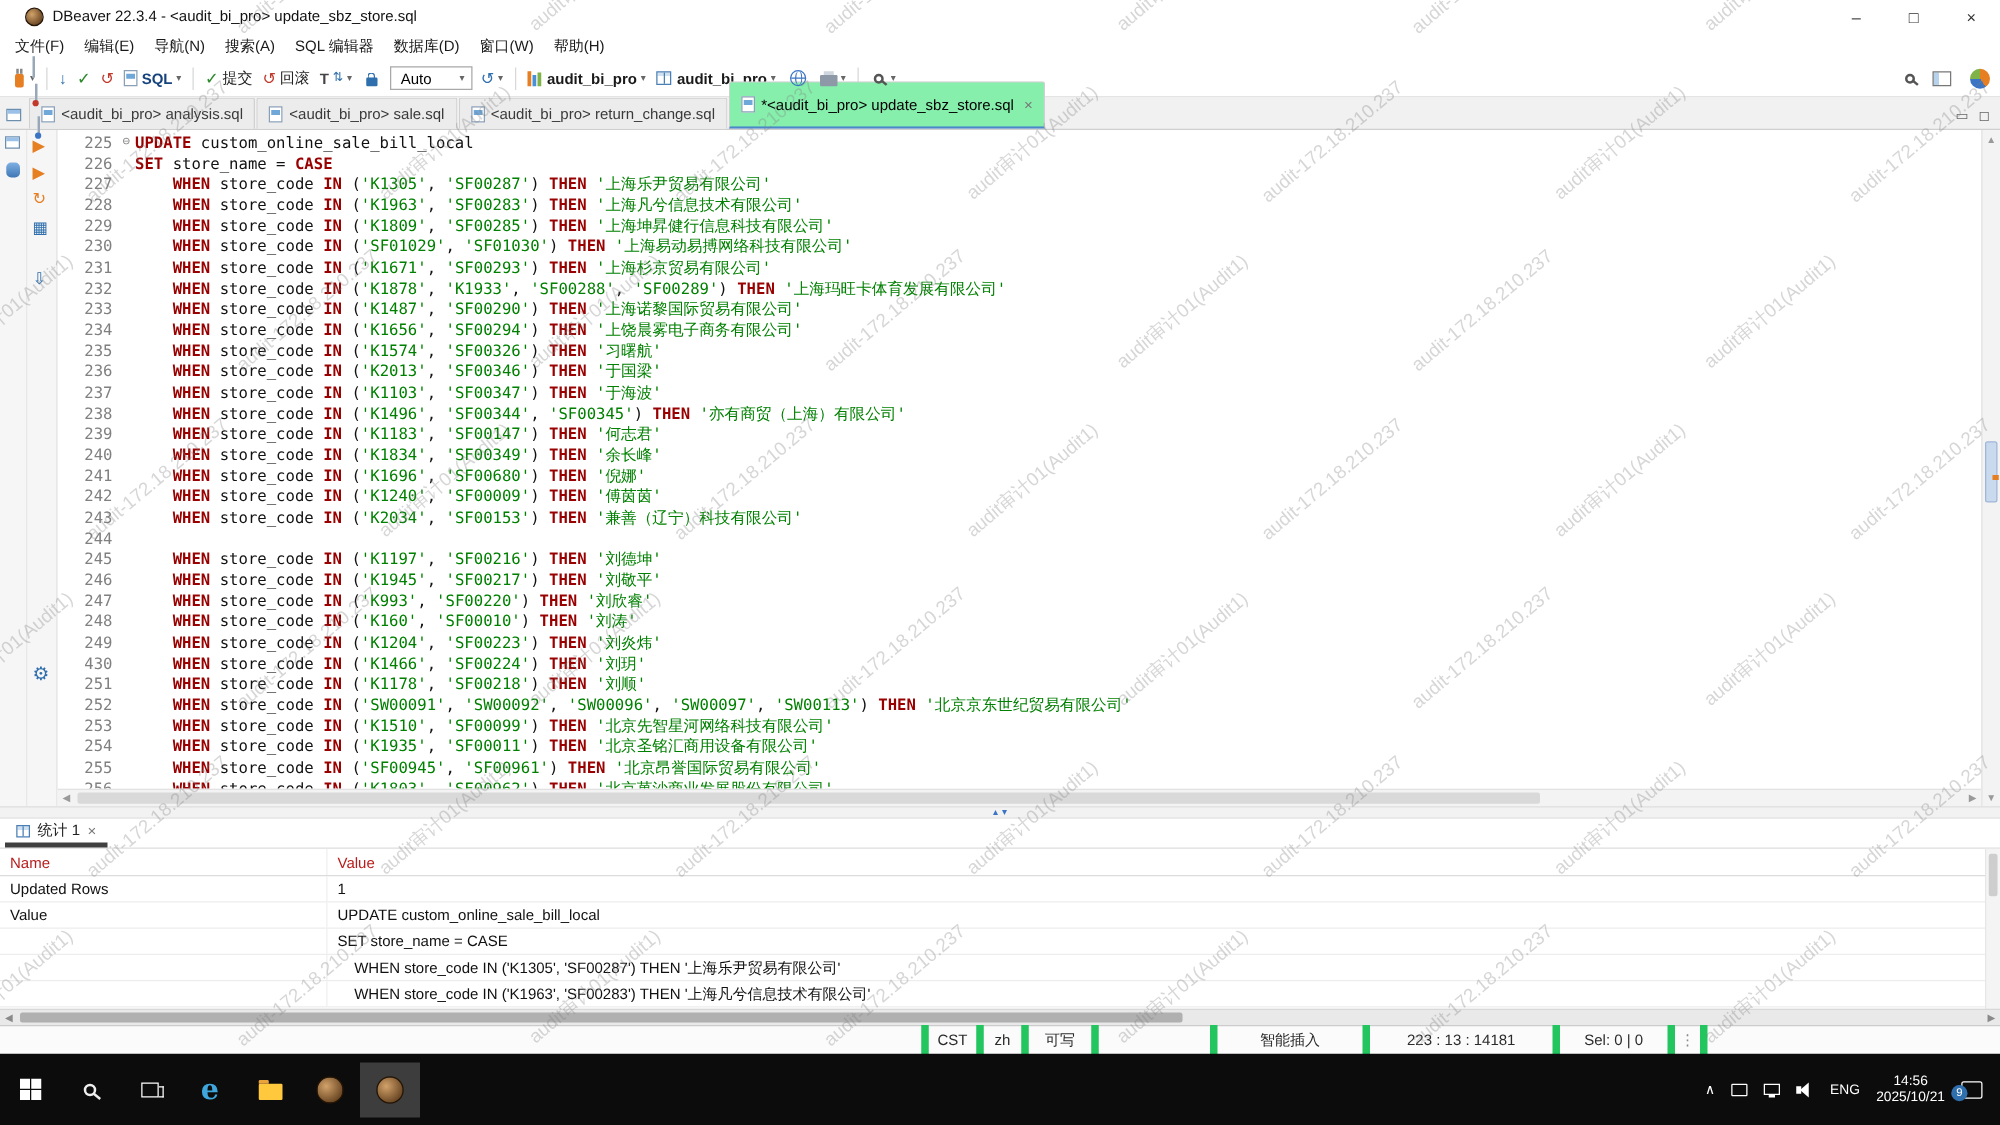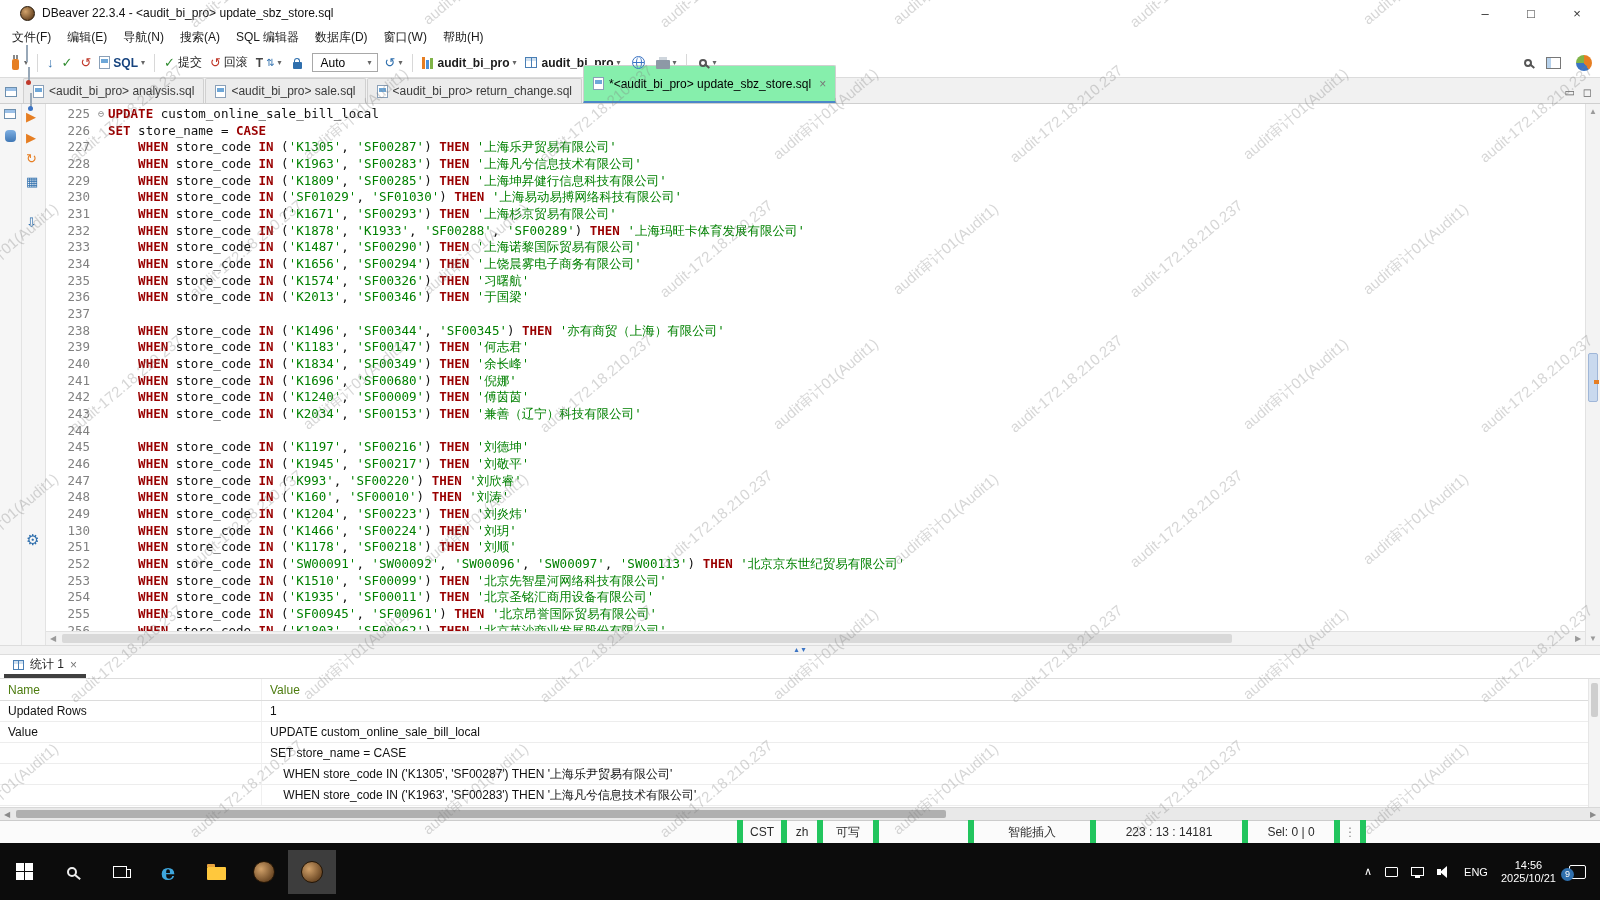--- a/index.html
+++ b/index.html
@@ -100,21 +100,21 @@
 
   
   .stats{height:152px;display:flex;flex-direction:column;background:#fff;flex:none;position:relative}
   .stats-tabbar{height:24px;border-bottom:1px solid #ddd;display:flex;align-items:center;padding-left:4px;font-size:12px;color:#222}
   .stats-tab{display:flex;align-items:center;gap:6px;padding:0 9px;height:100%;border-bottom:4px solid #404040}
   .gridicon{width:11px;height:10px;border:1px solid #4a7fb5;background:linear-gradient(to bottom,#cfe0f0 3px,#fff 3px);position:relative}
   .gridicon::after{content:'';position:absolute;top:0;bottom:0;left:4px;width:1px;background:#4a7fb5}
   .stats-close{color:#777}
   .stats-table{flex:1;overflow:hidden;font-size:12px;color:#111}
   .srow{display:flex;height:21px;line-height:21px;border-bottom:1px solid #ededed}
-  .srow.head{height:22px;line-height:22px;border-bottom:1px solid #dcdcdc;color:#4d7c0f}
+  .srow.head{height:22px;line-height:22px;border-bottom:1px solid #dcdcdc;color:#b91c1c}
   .sname{width:262px;flex:none;padding-left:8px;border-right:1px solid #f0f0f0;white-space:nowrap;overflow:hidden}
   .svalue{padding-left:8px;white-space:pre;overflow:hidden}
   .stats-vscroll{position:absolute;right:0;top:24px;width:12px;bottom:0;background:#f4f4f4;border-left:1px solid #e6e6e6}
   .stats-vthumb{position:absolute;left:2px;right:2px;top:4px;height:34px;background:#cecece;border-radius:2px}
 
   
   .win-hscroll{height:13px;background:#e9e9e9;border-top:1px solid #d8d8d8;position:relative;flex:none;color:#8a8a8a;font-size:8px}
   .win-hthumb{position:absolute;left:16px;top:2px;bottom:2px;width:930px;background:#b0b0b0;border-radius:2px}
 
   
@@ -314,34 +314,34 @@
             <div class="code-line"><span class="lnum">227</span><span class="fold"></span><span class="lcontent">    <span class="kw">WHEN</span> store_code <span class="kw">IN</span> (<span class="str">'K1305'</span>, <span class="str">'SF00287'</span>) <span class="kw">THEN</span> <span class="str">'上海乐尹贸易有限公司'</span></span></div>
             <div class="code-line"><span class="lnum">228</span><span class="fold"></span><span class="lcontent">    <span class="kw">WHEN</span> store_code <span class="kw">IN</span> (<span class="str">'K1963'</span>, <span class="str">'SF00283'</span>) <span class="kw">THEN</span> <span class="str">'上海凡兮信息技术有限公司'</span></span></div>
             <div class="code-line"><span class="lnum">229</span><span class="fold"></span><span class="lcontent">    <span class="kw">WHEN</span> store_code <span class="kw">IN</span> (<span class="str">'K1809'</span>, <span class="str">'SF00285'</span>) <span class="kw">THEN</span> <span class="str">'上海坤昇健行信息科技有限公司'</span></span></div>
             <div class="code-line"><span class="lnum">230</span><span class="fold"></span><span class="lcontent">    <span class="kw">WHEN</span> store_code <span class="kw">IN</span> (<span class="str">'SF01029'</span>, <span class="str">'SF01030'</span>) <span class="kw">THEN</span> <span class="str">'上海易动易搏网络科技有限公司'</span></span></div>
             <div class="code-line"><span class="lnum">231</span><span class="fold"></span><span class="lcontent">    <span class="kw">WHEN</span> store_code <span class="kw">IN</span> (<span class="str">'K1671'</span>, <span class="str">'SF00293'</span>) <span class="kw">THEN</span> <span class="str">'上海杉京贸易有限公司'</span></span></div>
             <div class="code-line"><span class="lnum">232</span><span class="fold"></span><span class="lcontent">    <span class="kw">WHEN</span> store_code <span class="kw">IN</span> (<span class="str">'K1878'</span>, <span class="str">'K1933'</span>, <span class="str">'SF00288'</span>, <span class="str">'SF00289'</span>) <span class="kw">THEN</span> <span class="str">'上海玛旺卡体育发展有限公司'</span></span></div>
             <div class="code-line"><span class="lnum">233</span><span class="fold"></span><span class="lcontent">    <span class="kw">WHEN</span> store_code <span class="kw">IN</span> (<span class="str">'K1487'</span>, <span class="str">'SF00290'</span>) <span class="kw">THEN</span> <span class="str">'上海诺黎国际贸易有限公司'</span></span></div>
             <div class="code-line"><span class="lnum">234</span><span class="fold"></span><span class="lcontent">    <span class="kw">WHEN</span> store_code <span class="kw">IN</span> (<span class="str">'K1656'</span>, <span class="str">'SF00294'</span>) <span class="kw">THEN</span> <span class="str">'上饶晨雾电子商务有限公司'</span></span></div>
             <div class="code-line"><span class="lnum">235</span><span class="fold"></span><span class="lcontent">    <span class="kw">WHEN</span> store_code <span class="kw">IN</span> (<span class="str">'K1574'</span>, <span class="str">'SF00326'</span>) <span class="kw">THEN</span> <span class="str">'习曙航'</span></span></div>
             <div class="code-line"><span class="lnum">236</span><span class="fold"></span><span class="lcontent">    <span class="kw">WHEN</span> store_code <span class="kw">IN</span> (<span class="str">'K2013'</span>, <span class="str">'SF00346'</span>) <span class="kw">THEN</span> <span class="str">'于国梁'</span></span></div>
-            <div class="code-line"><span class="lnum">237</span><span class="fold"></span></div>
+            <div class="code-line"><span class="lnum">237</span><span class="fold"></span><span class="lcontent">    <span class="kw">WHEN</span> store_code <span class="kw">IN</span> (<span class="str">'K1103'</span>, <span class="str">'SF00347'</span>) <span class="kw">THEN</span> <span class="str">'于海波'</span></span></div>
             <div class="code-line"><span class="lnum">238</span><span class="fold"></span><span class="lcontent">    <span class="kw">WHEN</span> store_code <span class="kw">IN</span> (<span class="str">'K1496'</span>, <span class="str">'SF00344'</span>, <span class="str">'SF00345'</span>) <span class="kw">THEN</span> <span class="str">'亦有商贸（上海）有限公司'</span></span></div>
             <div class="code-line"><span class="lnum">239</span><span class="fold"></span><span class="lcontent">    <span class="kw">WHEN</span> store_code <span class="kw">IN</span> (<span class="str">'K1183'</span>, <span class="str">'SF00147'</span>) <span class="kw">THEN</span> <span class="str">'何志君'</span></span></div>
             <div class="code-line"><span class="lnum">240</span><span class="fold"></span><span class="lcontent">    <span class="kw">WHEN</span> store_code <span class="kw">IN</span> (<span class="str">'K1834'</span>, <span class="str">'SF00349'</span>) <span class="kw">THEN</span> <span class="str">'余长峰'</span></span></div>
             <div class="code-line"><span class="lnum">241</span><span class="fold"></span><span class="lcontent">    <span class="kw">WHEN</span> store_code <span class="kw">IN</span> (<span class="str">'K1696'</span>, <span class="str">'SF00680'</span>) <span class="kw">THEN</span> <span class="str">'倪娜'</span></span></div>
             <div class="code-line"><span class="lnum">242</span><span class="fold"></span><span class="lcontent">    <span class="kw">WHEN</span> store_code <span class="kw">IN</span> (<span class="str">'K1240'</span>, <span class="str">'SF00009'</span>) <span class="kw">THEN</span> <span class="str">'傅茵茵'</span></span></div>
             <div class="code-line"><span class="lnum">243</span><span class="fold"></span><span class="lcontent">    <span class="kw">WHEN</span> store_code <span class="kw">IN</span> (<span class="str">'K2034'</span>, <span class="str">'SF00153'</span>) <span class="kw">THEN</span> <span class="str">'兼善（辽宁）科技有限公司'</span></span></div>
             <div class="code-line"><span class="lnum">244</span><span class="fold"></span></div>
             <div class="code-line"><span class="lnum">245</span><span class="fold"></span><span class="lcontent">    <span class="kw">WHEN</span> store_code <span class="kw">IN</span> (<span class="str">'K1197'</span>, <span class="str">'SF00216'</span>) <span class="kw">THEN</span> <span class="str">'刘德坤'</span></span></div>
             <div class="code-line"><span class="lnum">246</span><span class="fold"></span><span class="lcontent">    <span class="kw">WHEN</span> store_code <span class="kw">IN</span> (<span class="str">'K1945'</span>, <span class="str">'SF00217'</span>) <span class="kw">THEN</span> <span class="str">'刘敬平'</span></span></div>
             <div class="code-line"><span class="lnum">247</span><span class="fold"></span><span class="lcontent">    <span class="kw">WHEN</span> store_code <span class="kw">IN</span> (<span class="str">'K993'</span>, <span class="str">'SF00220'</span>) <span class="kw">THEN</span> <span class="str">'刘欣睿'</span></span></div>
             <div class="code-line"><span class="lnum">248</span><span class="fold"></span><span class="lcontent">    <span class="kw">WHEN</span> store_code <span class="kw">IN</span> (<span class="str">'K160'</span>, <span class="str">'SF00010'</span>) <span class="kw">THEN</span> <span class="str">'刘涛'</span></span></div>
             <div class="code-line"><span class="lnum">249</span><span class="fold"></span><span class="lcontent">    <span class="kw">WHEN</span> store_code <span class="kw">IN</span> (<span class="str">'K1204'</span>, <span class="str">'SF00223'</span>) <span class="kw">THEN</span> <span class="str">'刘炎炜'</span></span></div>
-            <div class="code-line"><span class="lnum">130</span><span class="fold"></span><span class="lcontent">    <span class="kw">WHEN</span> store_code <span class="kw">IN</span> (<span class="str">'K1466'</span>, <span class="str">'SF00224'</span>) <span class="kw">THEN</span> <span class="str">'刘玥'</span></span></div>
+            <div class="code-line"><span class="lnum">430</span><span class="fold"></span><span class="lcontent">    <span class="kw">WHEN</span> store_code <span class="kw">IN</span> (<span class="str">'K1466'</span>, <span class="str">'SF00224'</span>) <span class="kw">THEN</span> <span class="str">'刘玥'</span></span></div>
             <div class="code-line"><span class="lnum">251</span><span class="fold"></span><span class="lcontent">    <span class="kw">WHEN</span> store_code <span class="kw">IN</span> (<span class="str">'K1178'</span>, <span class="str">'SF00218'</span>) <span class="kw">THEN</span> <span class="str">'刘顺'</span></span></div>
             <div class="code-line"><span class="lnum">252</span><span class="fold"></span><span class="lcontent">    <span class="kw">WHEN</span> store_code <span class="kw">IN</span> (<span class="str">'SW00091'</span>, <span class="str">'SW00092'</span>, <span class="str">'SW00096'</span>, <span class="str">'SW00097'</span>, <span class="str">'SW00113'</span>) <span class="kw">THEN</span> <span class="str">'北京京东世纪贸易有限公司'</span></span></div>
             <div class="code-line"><span class="lnum">253</span><span class="fold"></span><span class="lcontent">    <span class="kw">WHEN</span> store_code <span class="kw">IN</span> (<span class="str">'K1510'</span>, <span class="str">'SF00099'</span>) <span class="kw">THEN</span> <span class="str">'北京先智星河网络科技有限公司'</span></span></div>
             <div class="code-line"><span class="lnum">254</span><span class="fold"></span><span class="lcontent">    <span class="kw">WHEN</span> store_code <span class="kw">IN</span> (<span class="str">'K1935'</span>, <span class="str">'SF00011'</span>) <span class="kw">THEN</span> <span class="str">'北京圣铭汇商用设备有限公司'</span></span></div>
             <div class="code-line"><span class="lnum">255</span><span class="fold"></span><span class="lcontent">    <span class="kw">WHEN</span> store_code <span class="kw">IN</span> (<span class="str">'SF00945'</span>, <span class="str">'SF00961'</span>) <span class="kw">THEN</span> <span class="str">'北京昂誉国际贸易有限公司'</span></span></div>
             <div class="code-line"><span class="lnum">256</span><span class="fold"></span><span class="lcontent">    <span class="kw">WHEN</span> store_code <span class="kw">IN</span> (<span class="str">'K1803'</span>, <span class="str">'SF00962'</span>) <span class="kw">THEN</span> <span class="str">'北京菓沙商业发展股份有限公司'</span></span></div>
           </div>
         <div class="ed-hscroll">
           <span class="sc-arrow sc-left">◀</span>
           <div class="ed-hthumb"></div>

